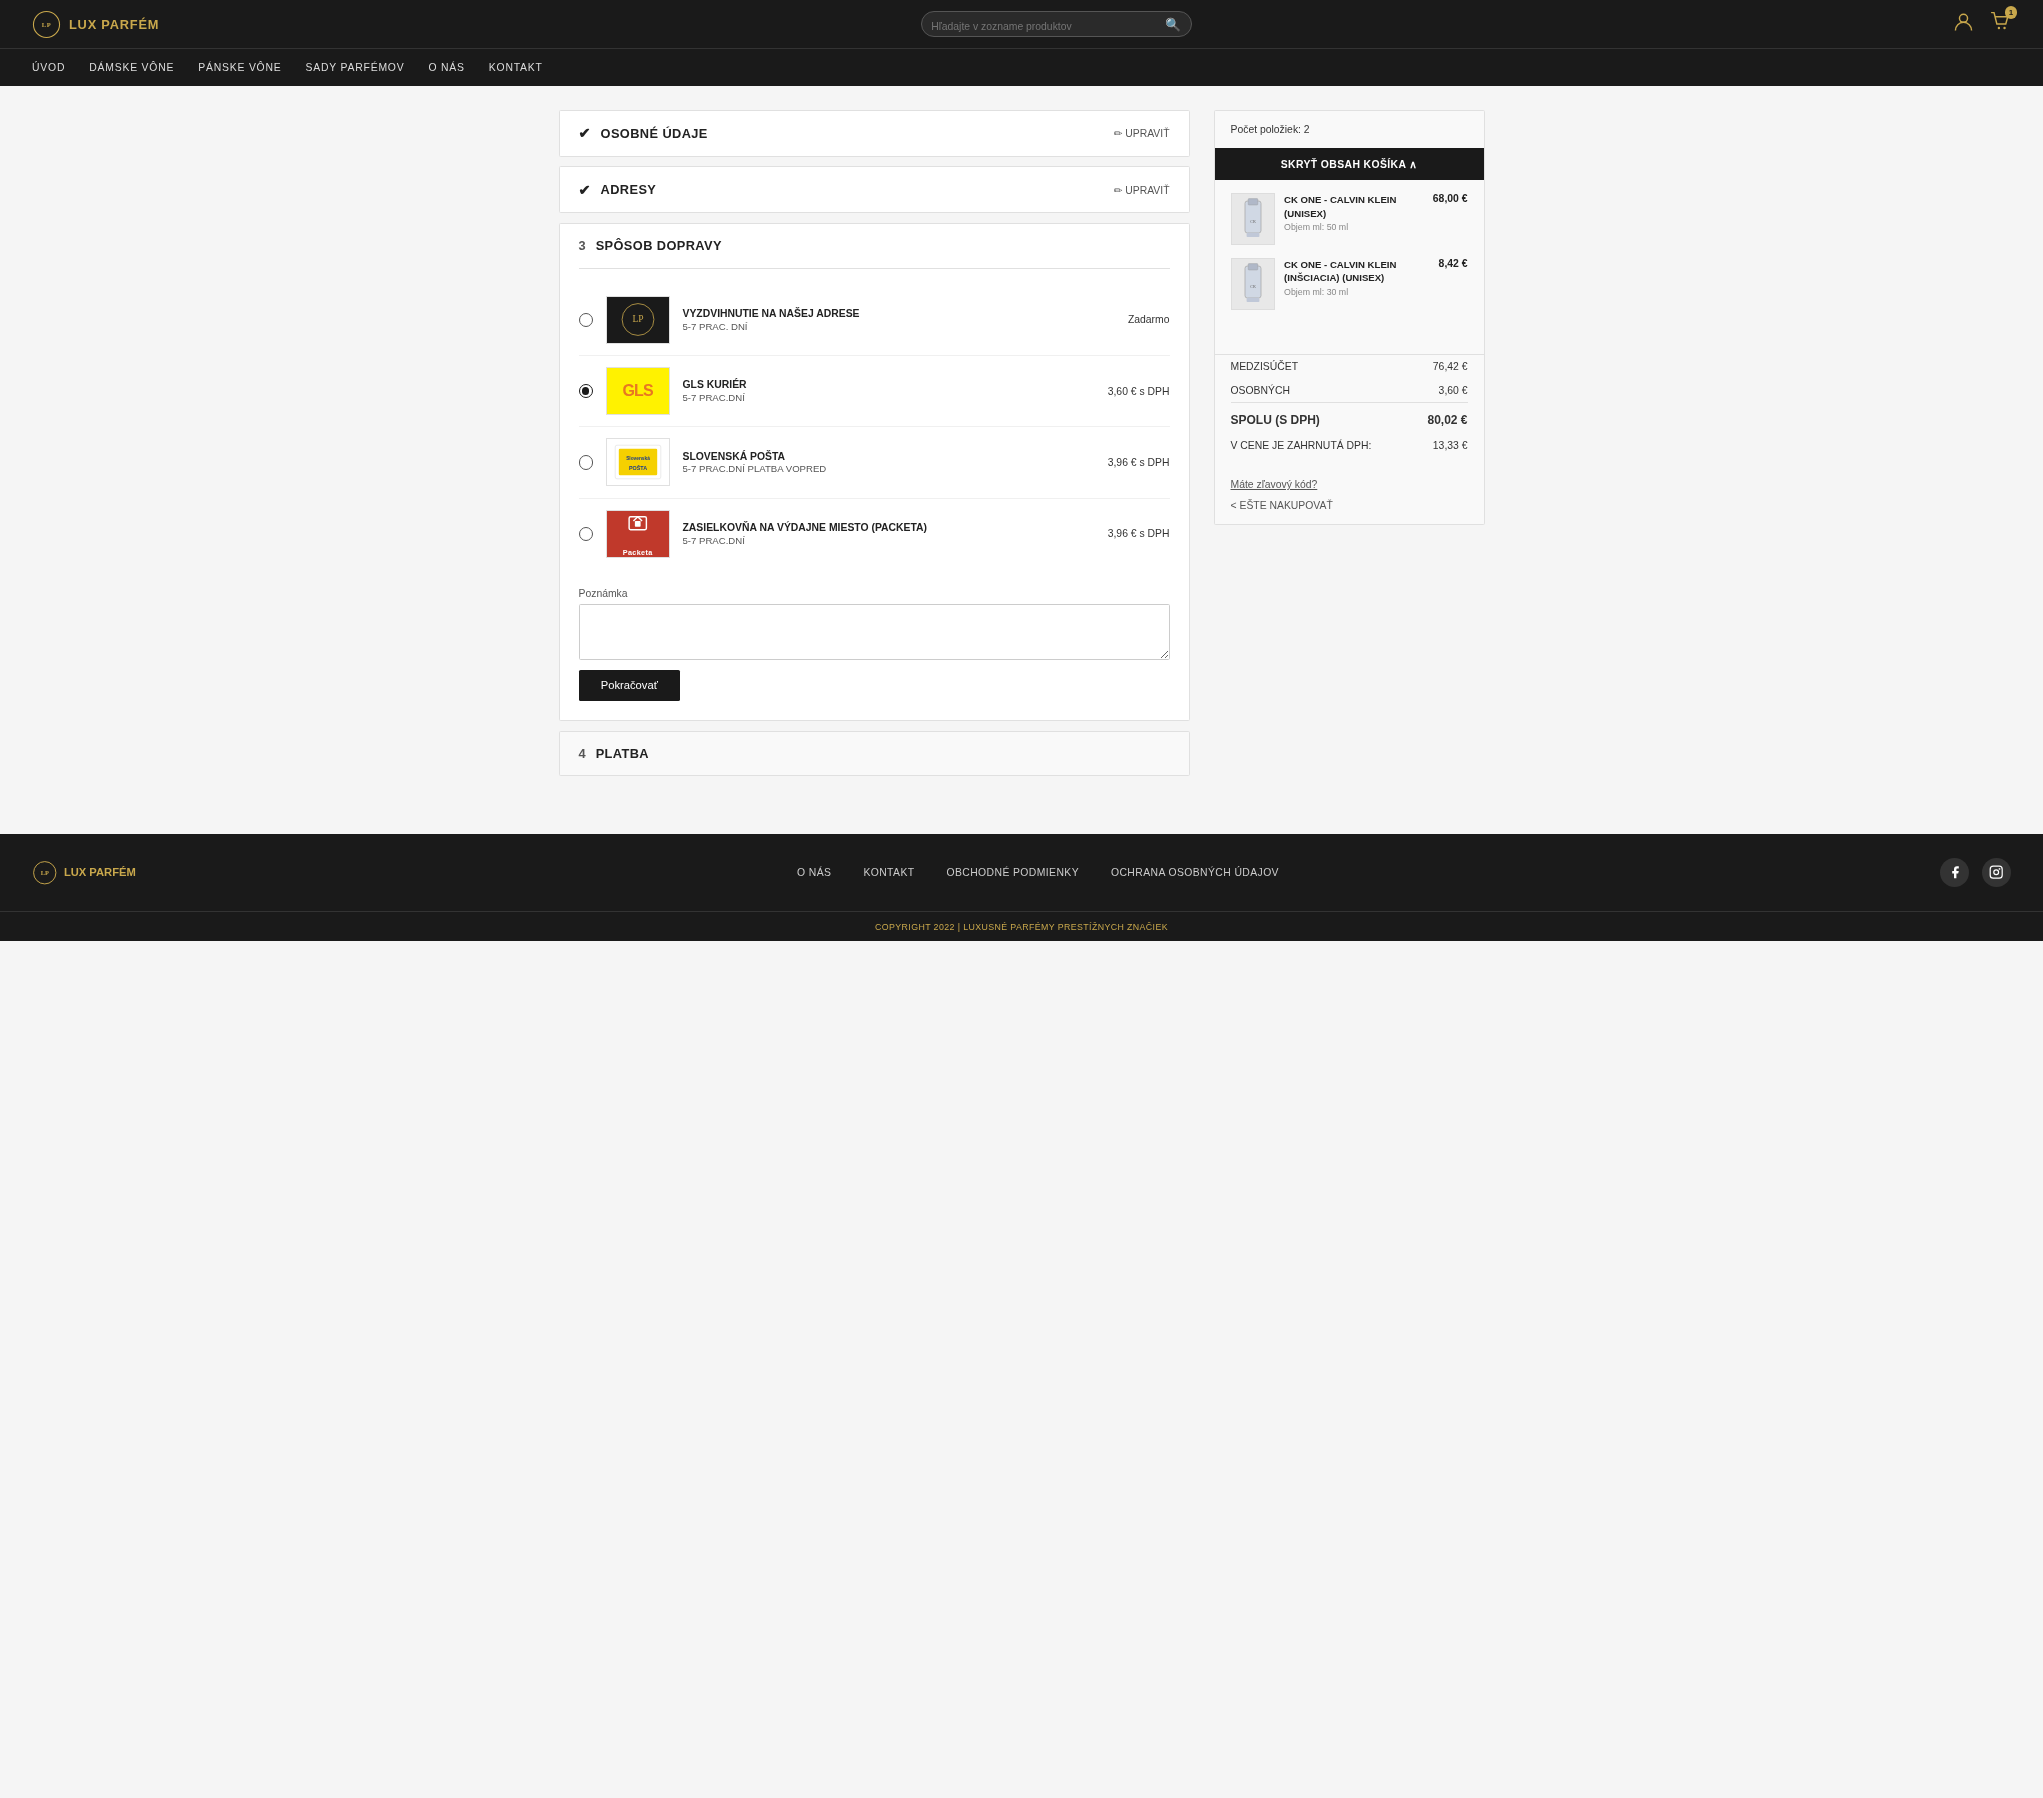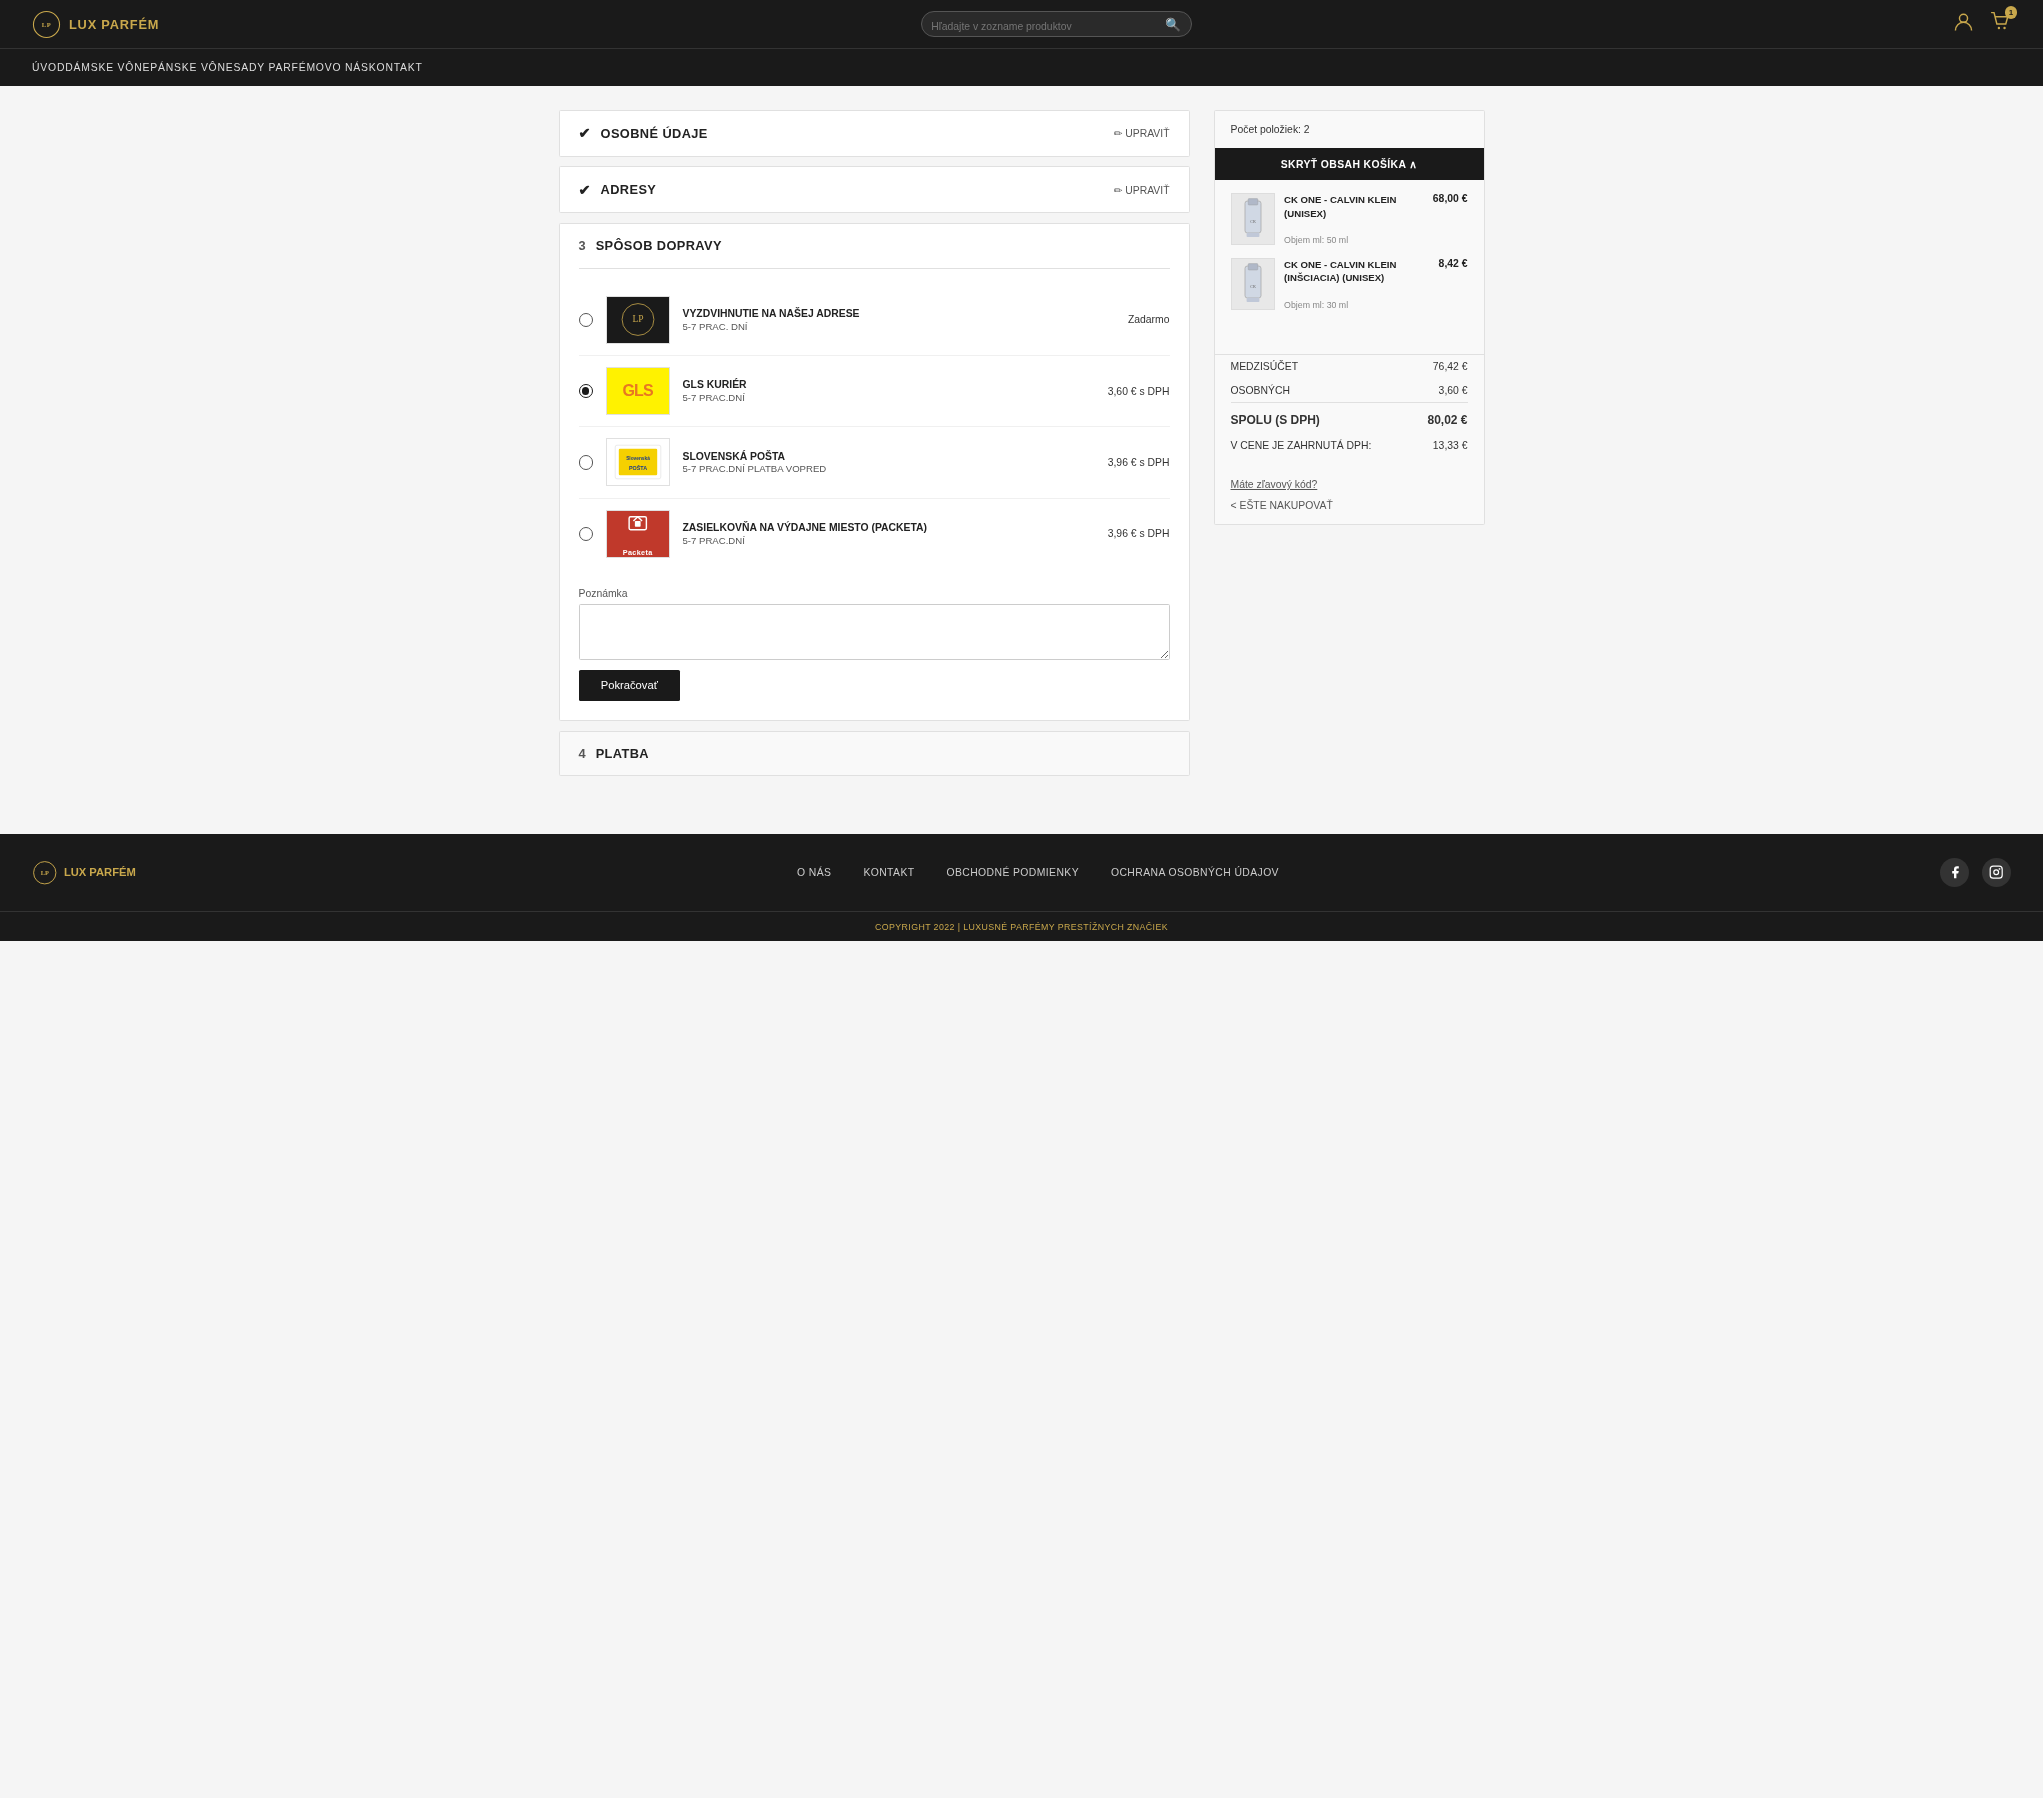--- a/index.html
+++ b/index.html
@@ -74,20 +74,21 @@
       font-weight: bold;
     }
 
     
     .nav {
       background: #1a1a1a;
       border-top: 0.8px solid #333;
       display: flex;
       align-items: center;
       padding: 0 32px;
+      gap: 24px;
       height: 38px;
     }
     .nav a {
       color: #ddd;
       text-decoration: none;
       font-size: 10.4px;
       letter-spacing: 0.8px;
       font-weight: 500;
       padding: 11.2px 0;
     }
@@ -297,21 +298,21 @@
       display: flex;
       align-items: center;
       justify-content: center;
       flex-shrink: 0;
       border: 0.8px solid #ddd;
       font-size: 8px;
       color: #888;
     }
     .cart-item-info { flex: 1; }
     .cart-item-name { font-size: 9.6px; font-weight: bold; color: #222; line-height: 1.4; }
-    .cart-item-volume { font-size: 8.8px; color: #888; margin-top: 15px; }
+    .cart-item-volume { font-size: 8.8px; color: #888; margin-top: 2px; }
     .cart-item-price { font-size: 10.4px; font-weight: bold; color: #222; white-space: nowrap; }
 
     .cart-totals { padding: 0 16px 12.8px; border-top: 0.8px solid #e0e0e0; margin-top: 18px; }
     .total-row {
       display: flex;
       justify-content: space-between;
       padding: 6.4px 0;
       font-size: 10.4px;
       color: #333;
     }

